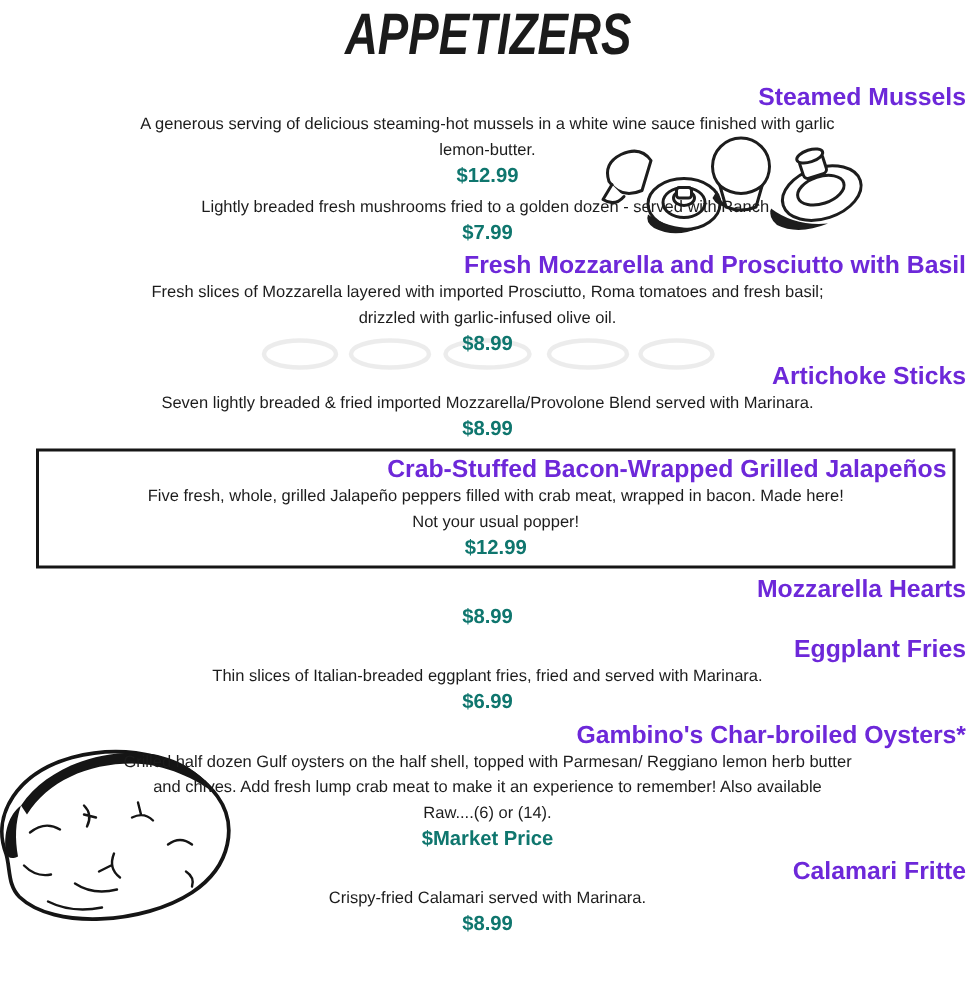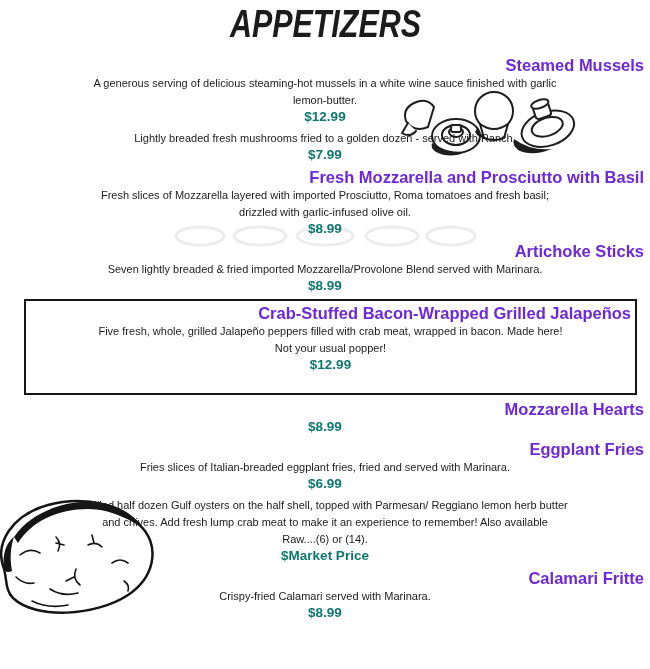--- a/index.html
+++ b/index.html
@@ -54,21 +54,21 @@
   }
   .item-price {
     font-weight: bold;
     font-size: 13.5px;
     line-height: 16px;
     color: #0f766e;
   }
   .menu-item.boxed {
     border: 2px solid #161616;
     margin: 2px 13px 5px 24px;
-    padding: 3px 4px 20px 4px;
+    padding: 3px 4px 4px 4px;
     background: transparent;
   }
   .illo {
     position: absolute;
     z-index: 0;
   }
   .illo-mushrooms {
     left: 394px;
     top: 87px;
     width: 195px;
@@ -188,25 +188,26 @@
     <div class="item-price">$12.99</div>
   </div>
 
   <div class="menu-item">
     <div class="item-name">Mozzarella Hearts</div>
     <div class="item-price">$8.99</div>
   </div>
 
   <div class="menu-item">
     <div class="item-name">Eggplant Fries</div>
-    <div class="item-desc">Fries slices of Italian-breaded eggplant fries, fried and served with Marinara.</div>
+    <div class="item-desc">Thin slices of Italian-breaded eggplant fries, fried and served with Marinara.</div>
     <div class="item-price">$6.99</div>
   </div>
 
   <div class="menu-item">
+    <div class="item-name">Gambino's Char-broiled Oysters*</div>
     <div class="item-desc">Grilled half dozen Gulf oysters on the half shell, topped with Parmesan/ Reggiano lemon herb butter
 and chives.  Add fresh lump crab meat to make it an experience to remember!  Also available
 Raw....(6) or (14).</div>
     <div class="item-price">$Market Price</div>
   </div>
 
   <div class="menu-item">
     <div class="item-name">Calamari Fritte</div>
     <div class="item-desc">Crispy-fried Calamari served with Marinara.</div>
     <div class="item-price">$8.99</div>

